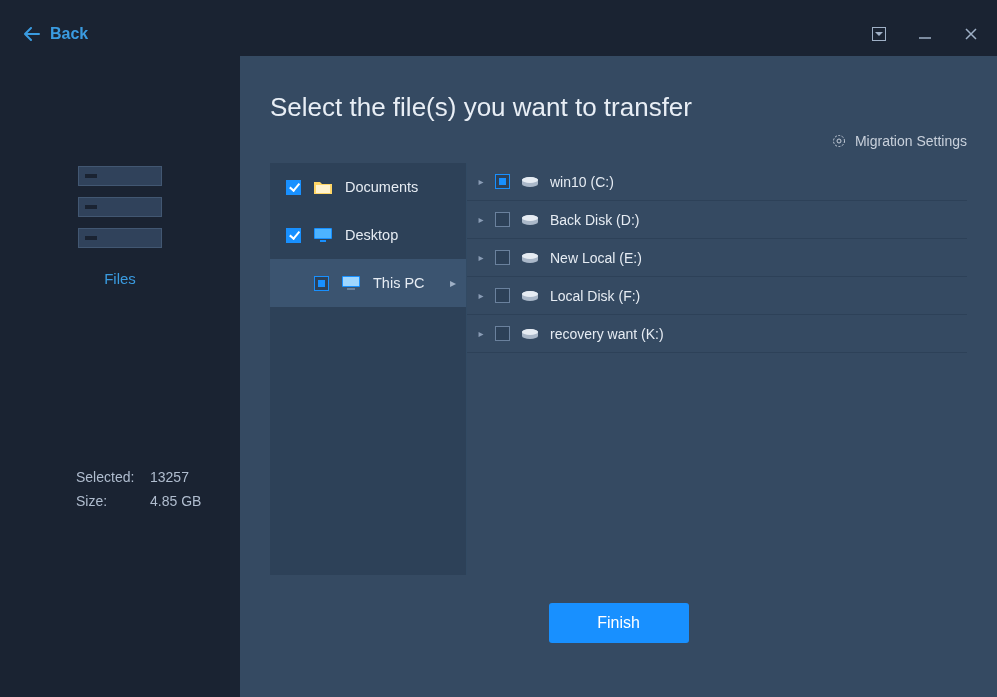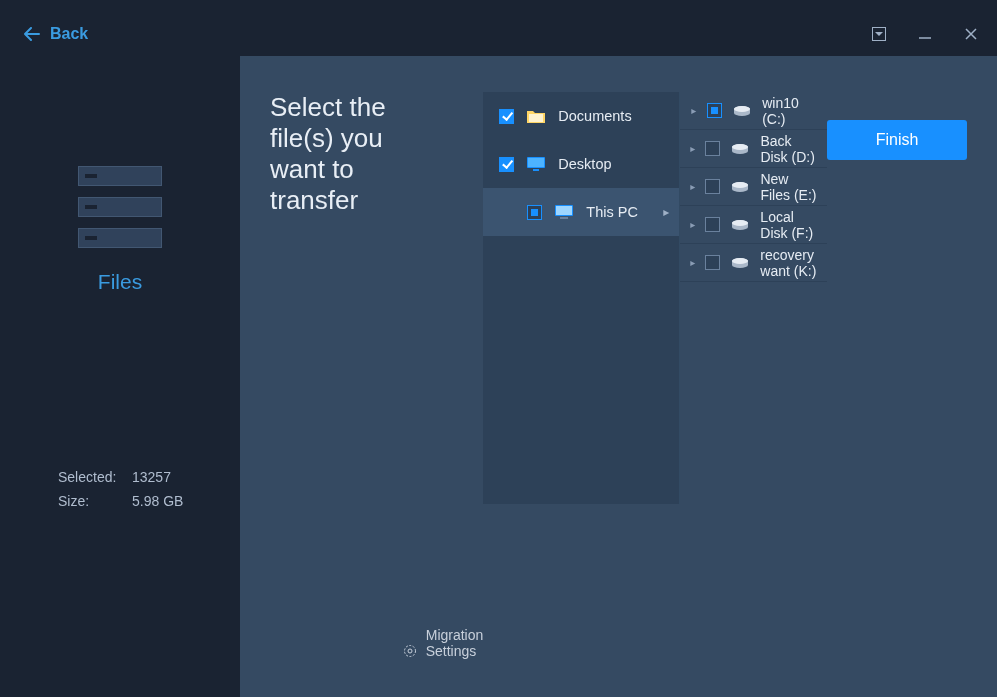--- a/index.html
+++ b/index.html
@@ -53,39 +53,39 @@
     width: 84px; height: 20px;
     background: #30425b;
     border: 1px solid #425772;
     position: relative;
   }
   .file-row::before {
     content: "";
     position: absolute;
     left: 6px; top: 7px; width: 12px; height: 4px; background: #1a2332;
   }
-  .sidebar-label { color: #3a9be0; font-size: 21px; font-weight: 500; }
+  .sidebar-label { color: #3a9be0; font-size: 15px; font-weight: 500; }
 
   .stats {
     margin-top: auto;
     margin-bottom: 180px;
     width: 100%;
-    padding-left: 58px;
+    padding-left: 76px;
     font-size: 14px;
     color: #b0bdcf;
   }
   .stats-row { display: flex; gap: 10px; margin-bottom: 8px; }
   .stats-row .k { width: 64px; }
 
   .content {
     flex: 1;
     background: #354a62;
     padding: 36px 30px 24px 30px;
     display: flex;
-    flex-direction: row;
+    flex-direction: column;
     min-width: 0;
   }
   .page-title {
     color: #e8eef5;
     font-size: 26px;
     font-weight: 300;
     margin-bottom: 10px;
   }
   .settings-row {
     display: flex; justify-content: flex-end; align-items: flex-end;
@@ -212,21 +212,21 @@
       <div class="file-row"></div>
     </div>
     <div class="sidebar-label">Files</div>
     <div class="stats">
       <div class="stats-row">
         <span class="k">Selected:</span>
         <span>13257</span>
       </div>
       <div class="stats-row">
         <span class="k">Size:</span>
-        <span>5.98 GB</span>
+        <span>4.85 GB</span>
       </div>
     </div>
   </div>
 
   <div class="content">
     <div class="page-title">Select the file(s) you want to transfer</div>
     <div class="settings-row">
       <span class="gear">
         <svg width="16" height="16" viewBox="0 0 16 16">
             <circle cx="8" cy="8" r="5.5" fill="none" stroke="#c8d0db" stroke-width="1" stroke-dasharray="2 1.5"></circle>
@@ -300,21 +300,21 @@
           <div class="rrow">
             <span class="tri">▸</span>
             <span class="checkbox"></span>
             <span class="mini-icon">
               <svg width="18" height="12" viewBox="0 0 18 12">
                 <ellipse cx="9" cy="4" rx="8" ry="3" fill="#cfd8e3"></ellipse>
                 <path d="M1 4 v4 a8 3 0 0 0 16 0 v-4" fill="#aab8c9"></path>
                 <ellipse cx="9" cy="4" rx="8" ry="3" fill="#e6ecf3"></ellipse>
               </svg>
             </span>
-            <span>New Files (E:)</span>
+            <span>New Local (E:)</span>
           </div>
           <div class="rrow">
             <span class="tri">▸</span>
             <span class="checkbox"></span>
             <span class="mini-icon">
               <svg width="18" height="12" viewBox="0 0 18 12">
                 <ellipse cx="9" cy="4" rx="8" ry="3" fill="#cfd8e3"></ellipse>
                 <path d="M1 4 v4 a8 3 0 0 0 16 0 v-4" fill="#aab8c9"></path>
                 <ellipse cx="9" cy="4" rx="8" ry="3" fill="#e6ecf3"></ellipse>
               </svg>

